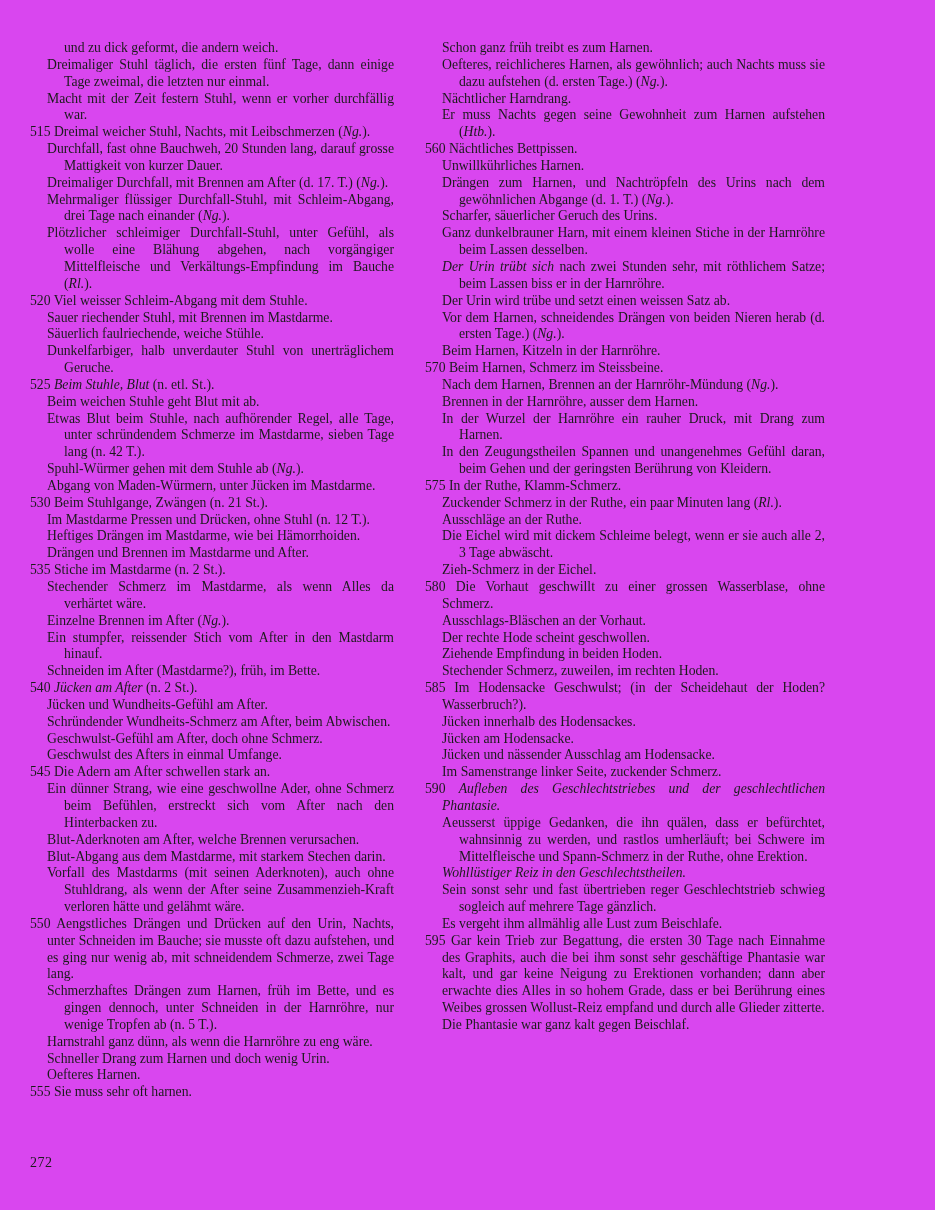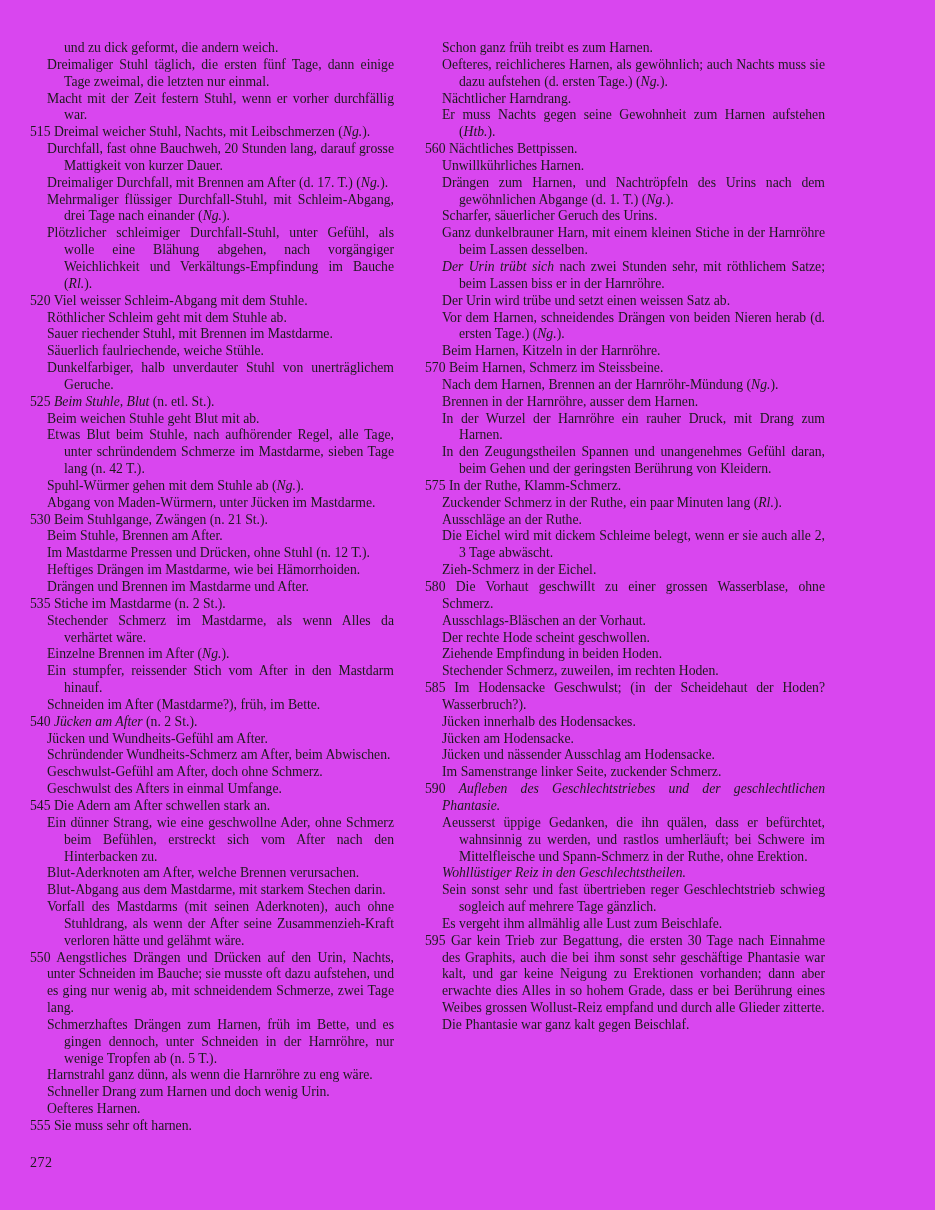--- a/index.html
+++ b/index.html
@@ -49,33 +49,31 @@
 
 <div class="page">
   <div class="column column-left">
       <p class="entry cont"><span>und zu dick geformt, die andern weich.</span></p>
       <p class="entry"><span>Dreimaliger Stuhl täglich, die ersten fünf Tage, dann einige Tage zweimal, die letzten nur einmal.</span></p>
       <p class="entry"><span>Macht mit der Zeit festern Stuhl, wenn er vorher durchfällig war.</span></p>
       <p class="entry numbered"><span class="num">515 </span><span>Dreimal weicher Stuhl, Nachts, mit Leibschmerzen (</span><i>Ng.</i><span>).</span></p>
       <p class="entry"><span>Durchfall, fast ohne Bauchweh, 20 Stunden lang, darauf grosse Mattigkeit von kurzer Dauer.</span></p>
       <p class="entry"><span>Dreimaliger Durchfall, mit Brennen am After (d. 17. T.) (</span><i>Ng.</i><span>).</span></p>
       <p class="entry"><span>Mehrmaliger flüssiger Durchfall-Stuhl, mit Schleim-Abgang, drei Tage nach einander (</span><i>Ng.</i><span>).</span></p>
-      <p class="entry"><span>Plötzlicher schleimiger Durchfall-Stuhl, unter Gefühl, als wolle eine Blähung abgehen, nach vorgängiger Weichlichkeit und Verkältungs-Empfindung im Bauche (</span><i>Rl.</i><span>).</span></p>
+      <p class="entry"><span>Plötzlicher schleimiger Durchfall-Stuhl, unter Gefühl, als wolle eine Blähung abgehen, nach vorgängiger Mittelfleische und Verkältungs-Empfindung im Bauche (</span><i>Rl.</i><span>).</span></p>
       <p class="entry numbered"><span class="num">520 </span><span>Viel weisser Schleim-Abgang mit dem Stuhle.</span></p>
-      <p class="entry"><span>Röthlicher Schleim geht mit dem Stuhle ab.</span></p>
       <p class="entry"><span>Sauer riechender Stuhl, mit Brennen im Mastdarme.</span></p>
       <p class="entry"><span>Säuerlich faulriechende, weiche Stühle.</span></p>
       <p class="entry"><span>Dunkelfarbiger, halb unverdauter Stuhl von unerträglichem Geruche.</span></p>
       <p class="entry numbered"><span class="num">525 </span><i>Beim Stuhle, Blut</i><span> (n. etl. St.).</span></p>
       <p class="entry"><span>Beim weichen Stuhle geht Blut mit ab.</span></p>
       <p class="entry"><span>Etwas Blut beim Stuhle, nach aufhörender Regel, alle Tage, unter schründendem Schmerze im Mastdarme, sieben Tage lang (n. 42 T.).</span></p>
       <p class="entry"><span>Spuhl-Würmer gehen mit dem Stuhle ab (</span><i>Ng.</i><span>).</span></p>
       <p class="entry"><span>Abgang von Maden-Würmern, unter Jücken im Mastdarme.</span></p>
       <p class="entry numbered"><span class="num">530 </span><span>Beim Stuhlgange, Zwängen (n. 21 St.).</span></p>
-      <p class="entry"><span>Beim Stuhle, Brennen am After.</span></p>
       <p class="entry"><span>Im Mastdarme Pressen und Drücken, ohne Stuhl (n. 12 T.).</span></p>
       <p class="entry"><span>Heftiges Drängen im Mastdarme, wie bei Hämorrhoiden.</span></p>
       <p class="entry"><span>Drängen und Brennen im Mastdarme und After.</span></p>
       <p class="entry numbered"><span class="num">535 </span><span>Stiche im Mastdarme (n. 2 St.).</span></p>
       <p class="entry"><span>Stechender Schmerz im Mastdarme, als wenn Alles da verhärtet wäre.</span></p>
       <p class="entry"><span>Einzelne Brennen im After (</span><i>Ng.</i><span>).</span></p>
       <p class="entry"><span>Ein stumpfer, reissender Stich vom After in den Mastdarm hinauf.</span></p>
       <p class="entry"><span>Schneiden im After (Mastdarme?), früh, im Bette.</span></p>
       <p class="entry numbered"><span class="num">540 </span><i>Jücken am After</i><span> (n. 2 St.).</span></p>
       <p class="entry"><span>Jücken und Wundheits-Gefühl am After.</span></p>

